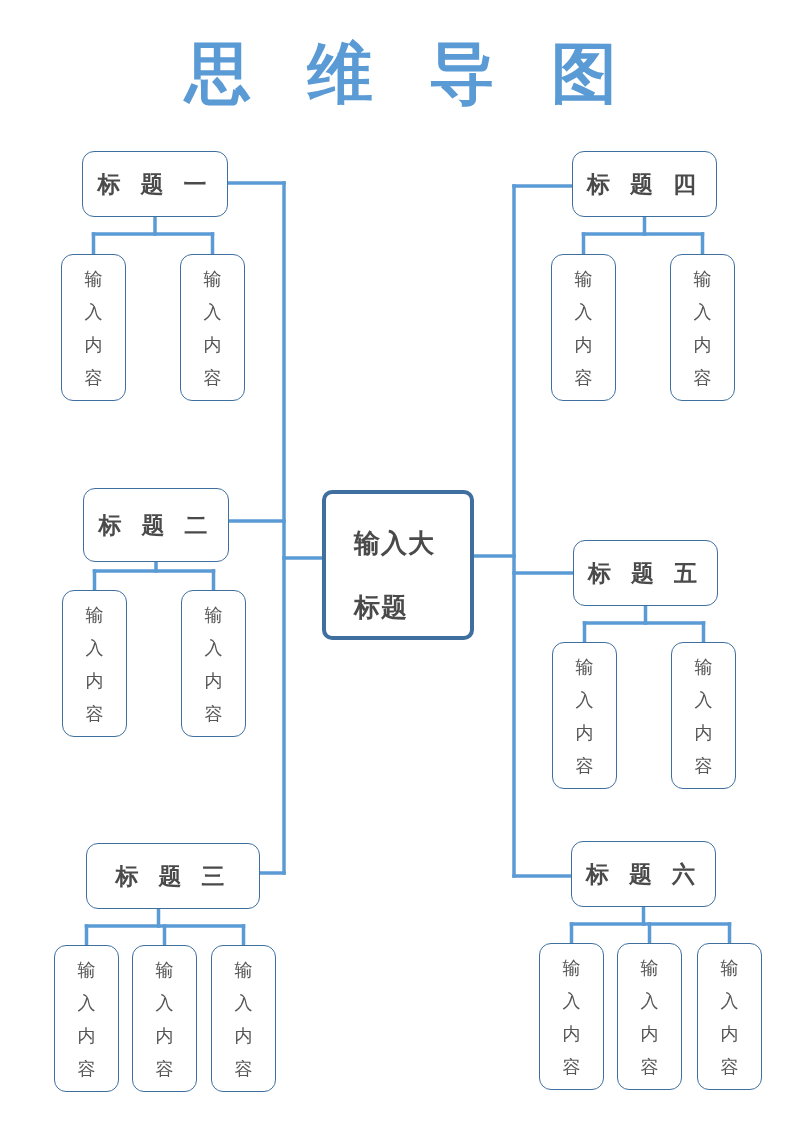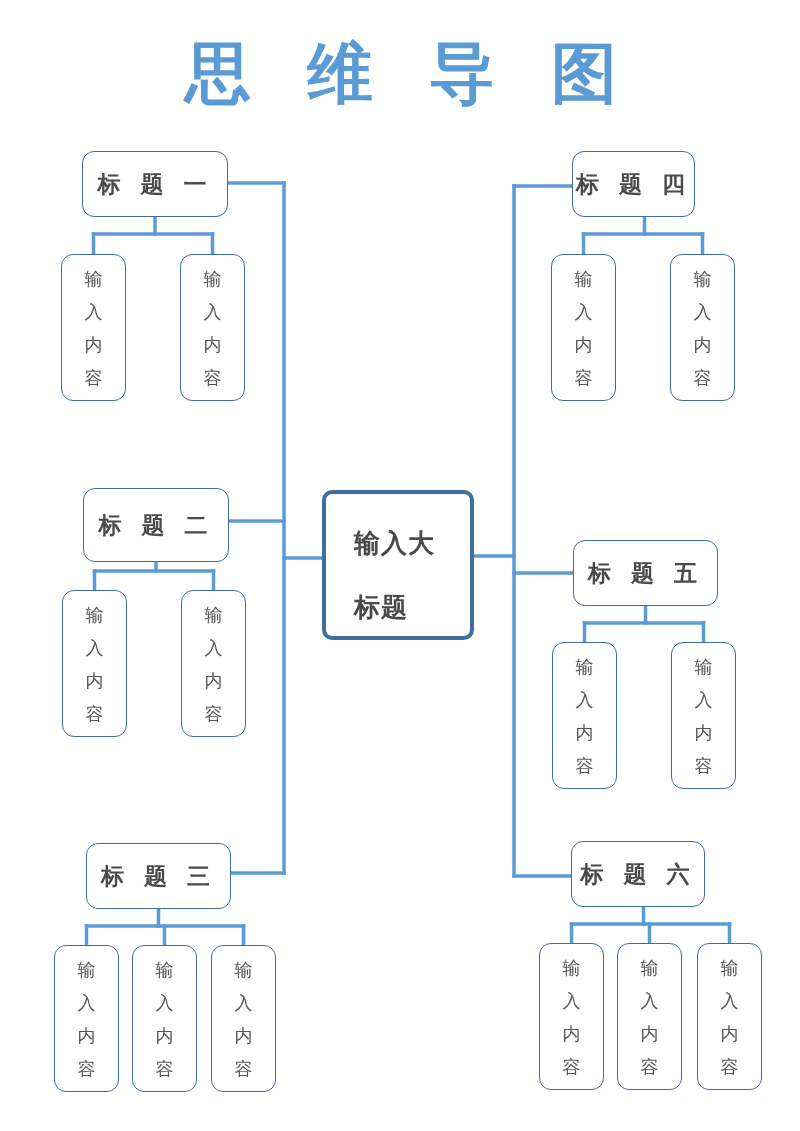--- a/index.html
+++ b/index.html
@@ -88,40 +88,40 @@
       <span>入</span>
       <span>内</span>
       <span>容</span>
     </div>
     <div class="box leaf" style="left: 181px; top: 590px; width: 65px; height: 147px;">
       <span>输</span>
       <span>入</span>
       <span>内</span>
       <span>容</span>
     </div>
-    <div class="box heading" style="left: 86px; top: 843px; width: 145px; height: 66px;">标 题 三</div>
+    <div class="box heading" style="left: 86px; top: 843px; width: 174px; height: 66px;">标 题 三</div>
     <div class="box leaf" style="left: 54px; top: 945px; width: 65px; height: 147px;">
       <span>输</span>
       <span>入</span>
       <span>内</span>
       <span>容</span>
     </div>
     <div class="box leaf" style="left: 132px; top: 945px; width: 65px; height: 147px;">
       <span>输</span>
       <span>入</span>
       <span>内</span>
       <span>容</span>
     </div>
     <div class="box leaf" style="left: 211px; top: 945px; width: 65px; height: 147px;">
       <span>输</span>
       <span>入</span>
       <span>内</span>
       <span>容</span>
     </div>
-    <div class="box heading" style="left: 572px; top: 151px; width: 123px; height: 66px;">标 题 四</div>
+    <div class="box heading" style="left: 572px; top: 151px; width: 145px; height: 66px;">标 题 四</div>
     <div class="box leaf" style="left: 551px; top: 254px; width: 65px; height: 147px;">
       <span>输</span>
       <span>入</span>
       <span>内</span>
       <span>容</span>
     </div>
     <div class="box leaf" style="left: 670px; top: 254px; width: 65px; height: 147px;">
       <span>输</span>
       <span>入</span>
       <span>内</span>
@@ -133,21 +133,21 @@
       <span>入</span>
       <span>内</span>
       <span>容</span>
     </div>
     <div class="box leaf" style="left: 671px; top: 642px; width: 65px; height: 147px;">
       <span>输</span>
       <span>入</span>
       <span>内</span>
       <span>容</span>
     </div>
-    <div class="box heading" style="left: 571px; top: 841px; width: 134px; height: 66px;">标 题 六</div>
+    <div class="box heading" style="left: 571px; top: 841px; width: 145px; height: 66px;">标 题 六</div>
     <div class="box leaf" style="left: 539px; top: 943px; width: 65px; height: 147px;">
       <span>输</span>
       <span>入</span>
       <span>内</span>
       <span>容</span>
     </div>
     <div class="box leaf" style="left: 617px; top: 943px; width: 65px; height: 147px;">
       <span>输</span>
       <span>入</span>
       <span>内</span>

